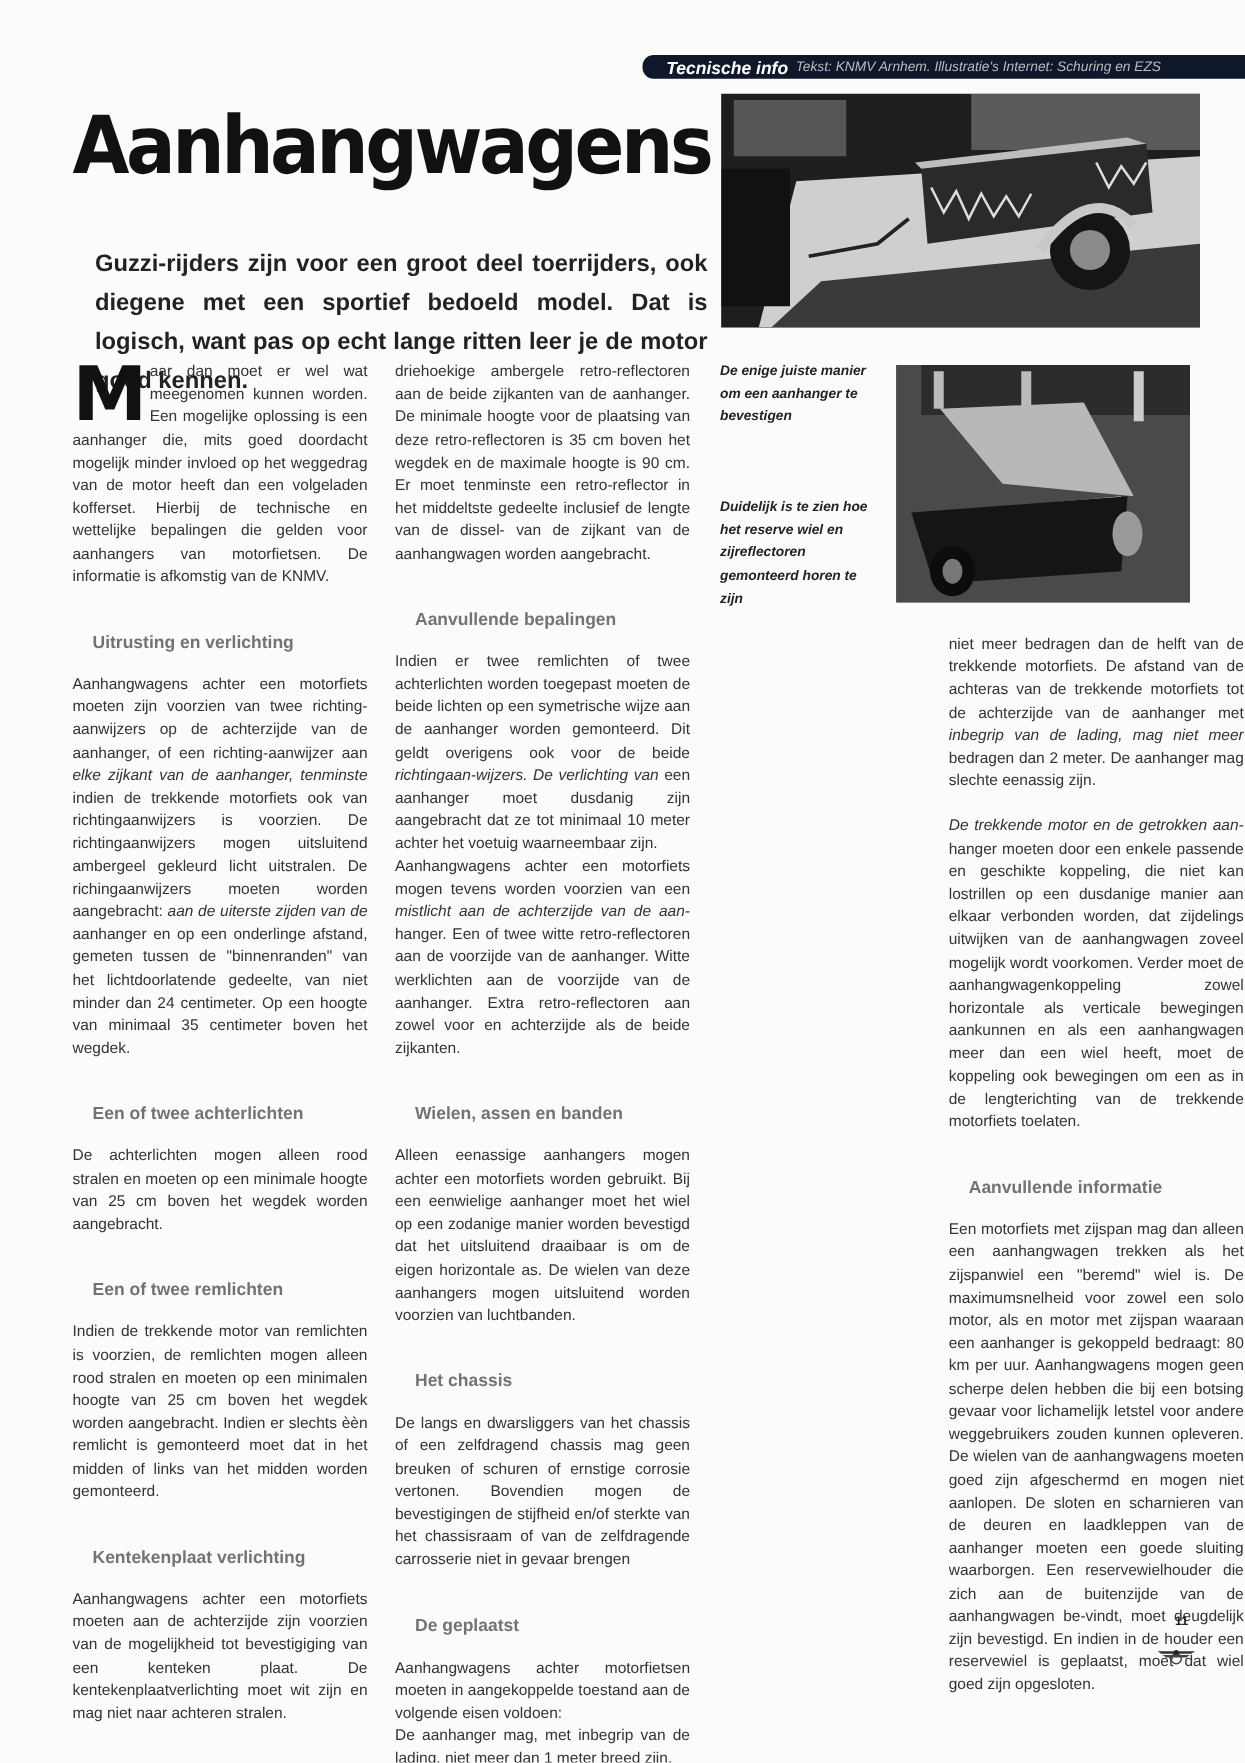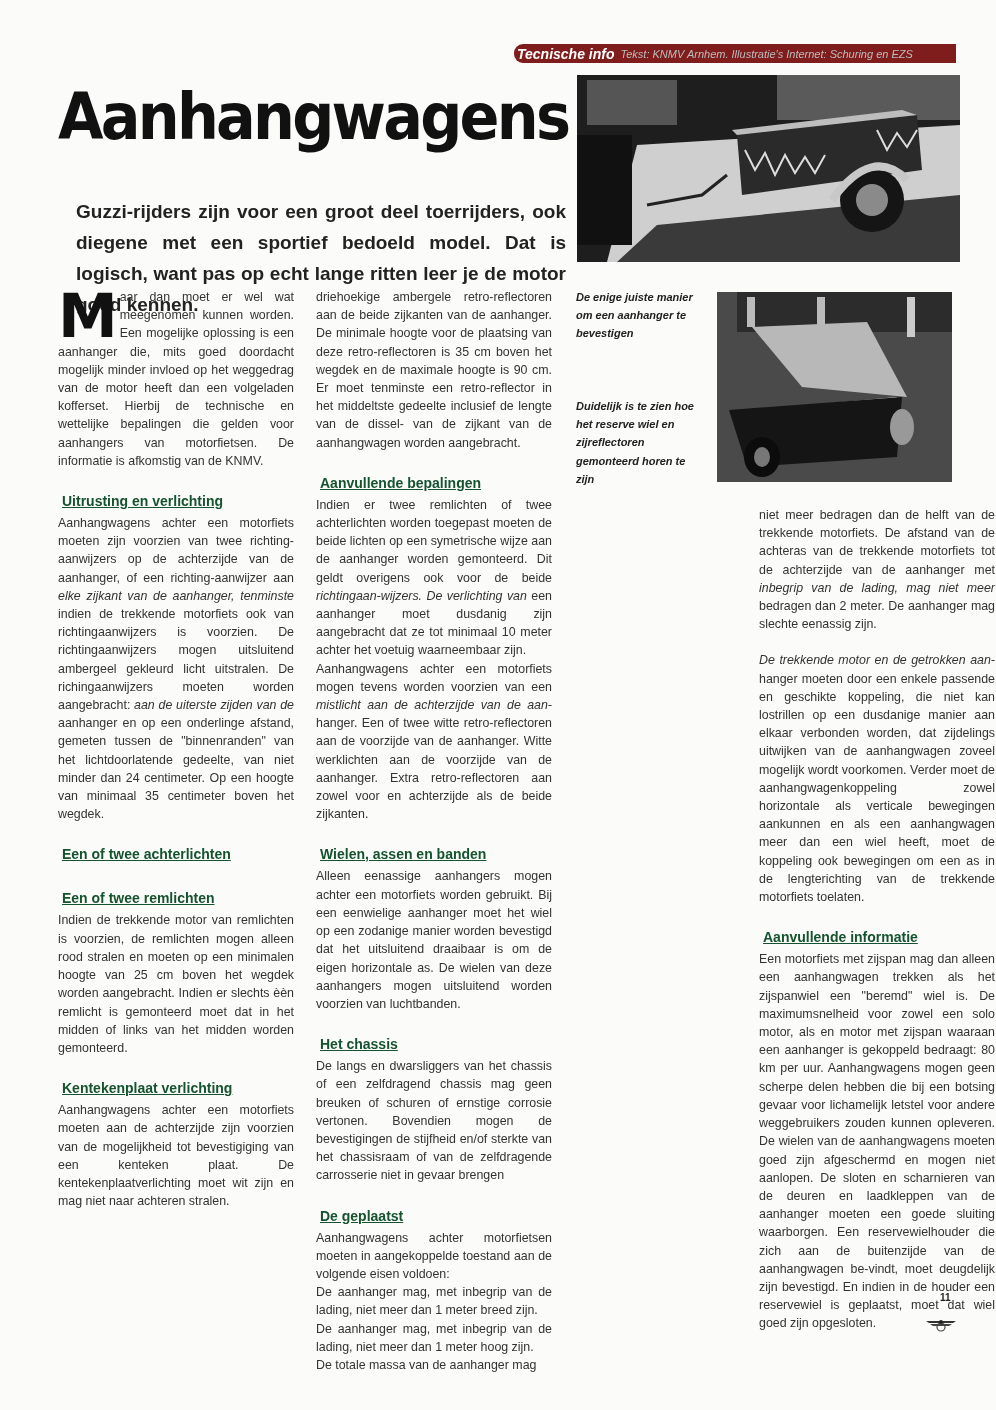--- a/index.html
+++ b/index.html
@@ -1,23 +1,23 @@
 <!DOCTYPE html>
 <html><head>
 <meta charset="utf-8">
 <style>
   html, body { margin: 0; padding: 0; }
   body {
     width: 996px; height: 1410px; background: #fbfbfa; position: relative; overflow: hidden;
     font-family: "Liberation Sans", "DejaVu Sans", sans-serif; color: #2a2a2a;
   }
   .topbar {
-    position: absolute; left: 514px; top: 44px; width: 442px; height: 19px;
-    background: #7f1d1d; border-radius: 9px 0 0 9px; display: flex; align-items: center;
-    padding-left: 3px; box-sizing: border-box; white-space: nowrap; overflow: hidden;
+    position: absolute; left: 514px; top: 44px; width: 482px; height: 19px;
+    background: #0f172a; border-radius: 9px 0 0 9px; display: flex; align-items: center;
+    padding-left: 19px; box-sizing: border-box; white-space: nowrap; overflow: hidden;
   }
   .topbar .sect { color: #fff; font-weight: bold; font-style: italic; font-size: 14px; margin-right: 6px; }
   .topbar .credits { color: #bcbcbc; font-style: italic; font-size: 11px; }
   .title {
     position: absolute; left: 58px; top: 72px; margin: 0;
     font-family: "DejaVu Sans", sans-serif; font-weight: bold; font-size: 64px; letter-spacing: -3px;
     color: #111; line-height: 90px; transform: scaleX(0.92); transform-origin: left center;
   }
   .lead {
     position: absolute; left: 60px; top: 180px; width: 490px; margin: 16px;
@@ -25,21 +25,21 @@
   }
   .photo { position: absolute; background: #333; overflow: hidden; }
   .photo1 { left: 577px; top: 75px; width: 383px; height: 187px; }
   .photo2 { left: 717px; top: 292px; width: 235px; height: 190px; }
   .photo svg { display: block; width: 100%; height: 100%; }
   .col {
     position: absolute; width: 236px; font-size: 12.4px; line-height: 18.2px; text-align: justify;
     color: #333;
   }
   .col p { margin: 0; }
-  .col h3 { margin: 4px; font-size: 14px; line-height: 18px; color: #14532d; font-weight: bold; text-align: left; text-decoration: underline; }
+  .col h3 { margin: 16px; font-size: 14px; line-height: 18px; color: #737373; font-weight: bold; text-align: left; }
   .col .gap { height: 18px; }
   .col1 { left: 58px; top: 288px; }
   .col2 { left: 316px; top: 288px; }
   .col4 { left: 759px; top: 506px; }
   .dropcap {
     float: left; font-family: "DejaVu Sans", sans-serif; font-weight: bold; font-size: 60px;
     line-height: 48px; margin: 4px 4px 0 0; color: #111; letter-spacing: -2px;
   }
   .caption {
     position: absolute; left: 576px; width: 128px; font-style: italic; font-weight: bold;
@@ -103,20 +103,21 @@
 
 <div class="col col1">
   <p>
     <span class="dropcap">M</span><span>aar dan moet er wel wat meegenomen kunnen worden. Een mogelijke oplossing is een aanhanger die, mits goed doordacht mogelijk minder invloed op het weggedrag van de motor heeft dan een volgeladen kofferset. Hierbij de technische en wettelijke bepalingen die gelden voor aanhangers van motorfietsen. De informatie is afkomstig van de KNMV.</span>
   </p>
   <div class="gap"></div>
   <h3>Uitrusting en verlichting</h3>
   <p><span>Aanhangwagens achter een motorfiets moeten zijn voorzien van twee richting-aanwijzers op de achterzijde van de aanhanger, of een richting-aanwijzer aan </span><em>elke zijkant van de aanhanger, tenminste</em><span> indien de trekkende motorfiets ook van richtingaanwijzers is voorzien. De richtingaanwijzers mogen uitsluitend ambergeel gekleurd licht uitstralen. De richingaanwijzers moeten worden aangebracht: </span><em>aan de uiterste zijden van de</em><span> aanhanger en op een onderlinge afstand, gemeten tussen de "binnenranden" van het lichtdoorlatende gedeelte, van niet minder dan 24 centimeter. Op een hoogte van minimaal 35 centimeter boven het wegdek.</span></p>
   <div class="gap"></div>
   <h3>Een of twee achterlichten</h3>
+  <p>De achterlichten mogen alleen rood stralen en moeten op een minimale hoogte van 25 cm boven het wegdek worden aangebracht.</p>
   <div class="gap"></div>
   <h3>Een of twee remlichten</h3>
   <p>Indien de trekkende motor van remlichten is voorzien, de remlichten mogen alleen rood stralen en moeten op een minimalen hoogte van 25 cm boven het wegdek worden aangebracht. Indien er slechts èèn remlicht is gemonteerd moet dat in het midden of links van het midden worden gemonteerd.</p>
   <div class="gap"></div>
   <h3>Kentekenplaat verlichting</h3>
   <p>Aanhangwagens achter een motorfiets moeten aan de achterzijde zijn voorzien van de mogelijkheid tot bevestigiging van een kenteken plaat. De kentekenplaatverlichting moet wit zijn en mag niet naar achteren stralen.</p>
 </div>
 
 <div class="col col2">
   <p>driehoekige ambergele retro-reflectoren aan de beide zijkanten van de aanhanger. De minimale hoogte voor de plaatsing van deze retro-reflectoren is 35 cm boven het wegdek en de maximale hoogte is 90 cm. Er moet tenminste een retro-reflector in het middeltste gedeelte inclusief de lengte van de dissel- van de zijkant van de aanhangwagen worden aangebracht.</p>

